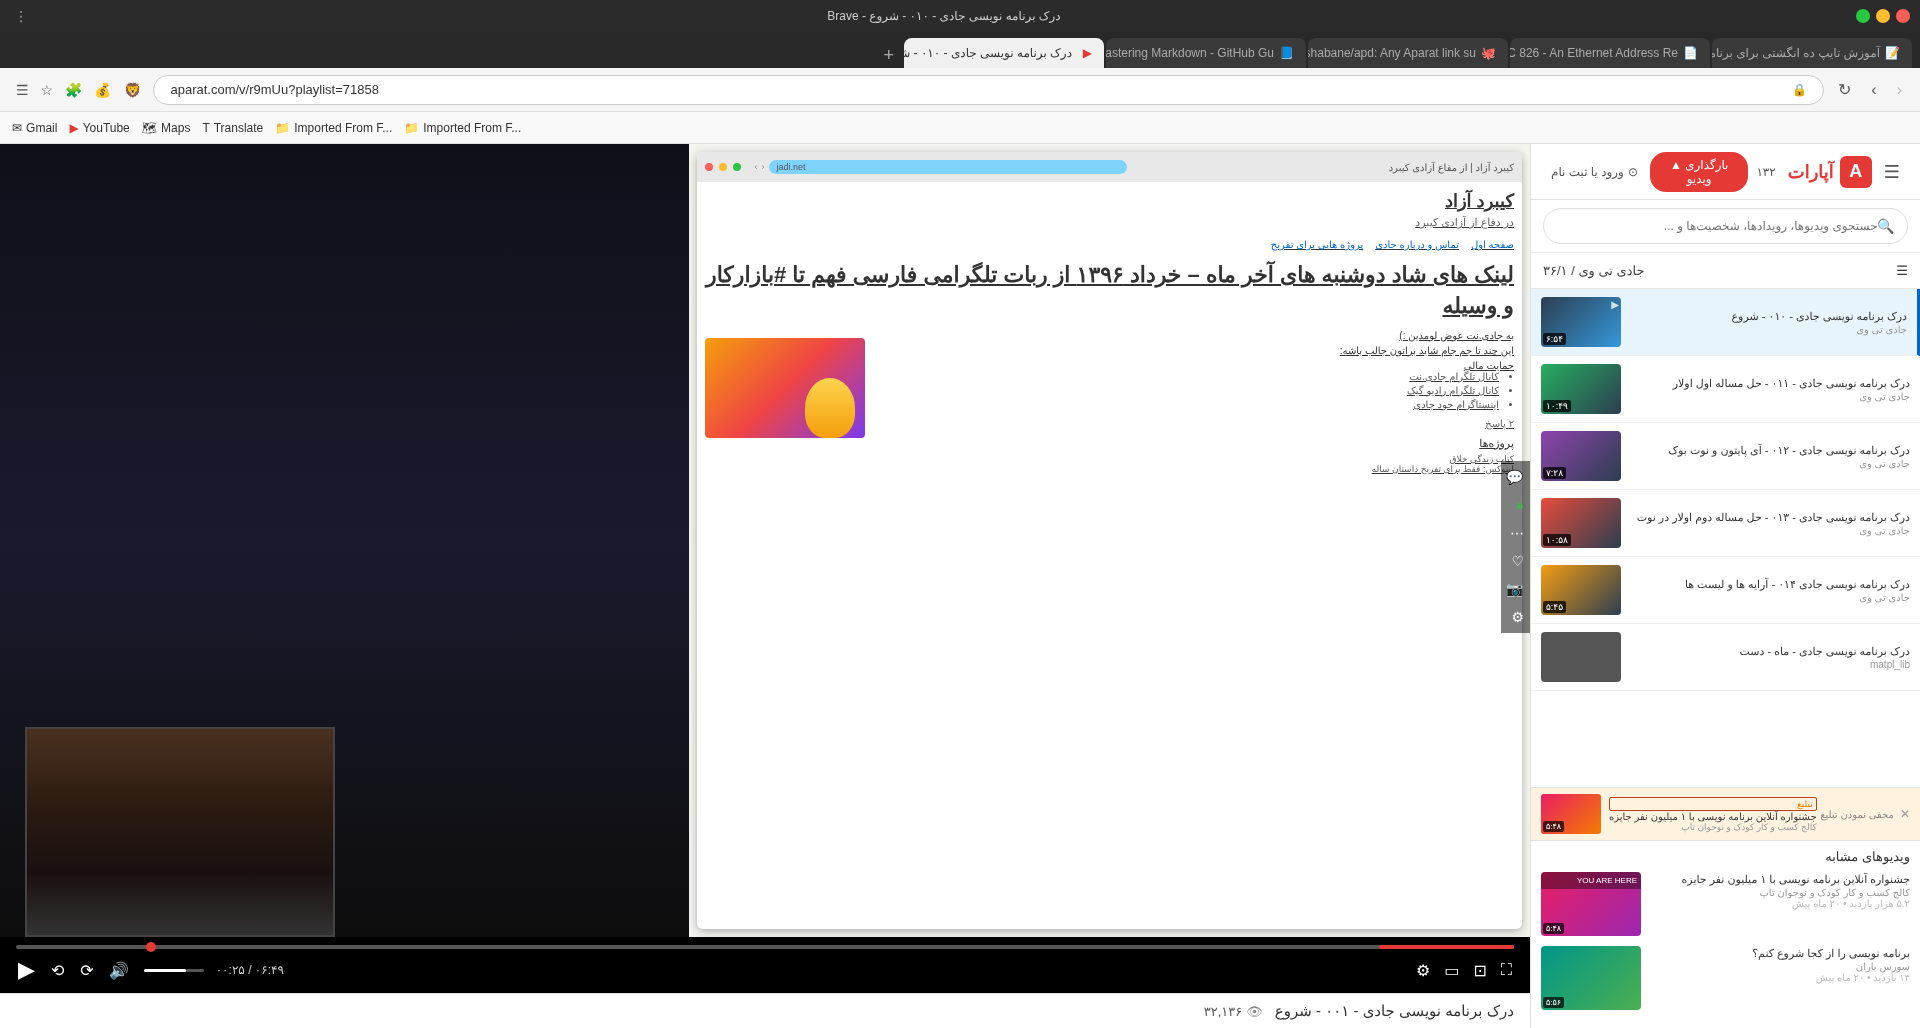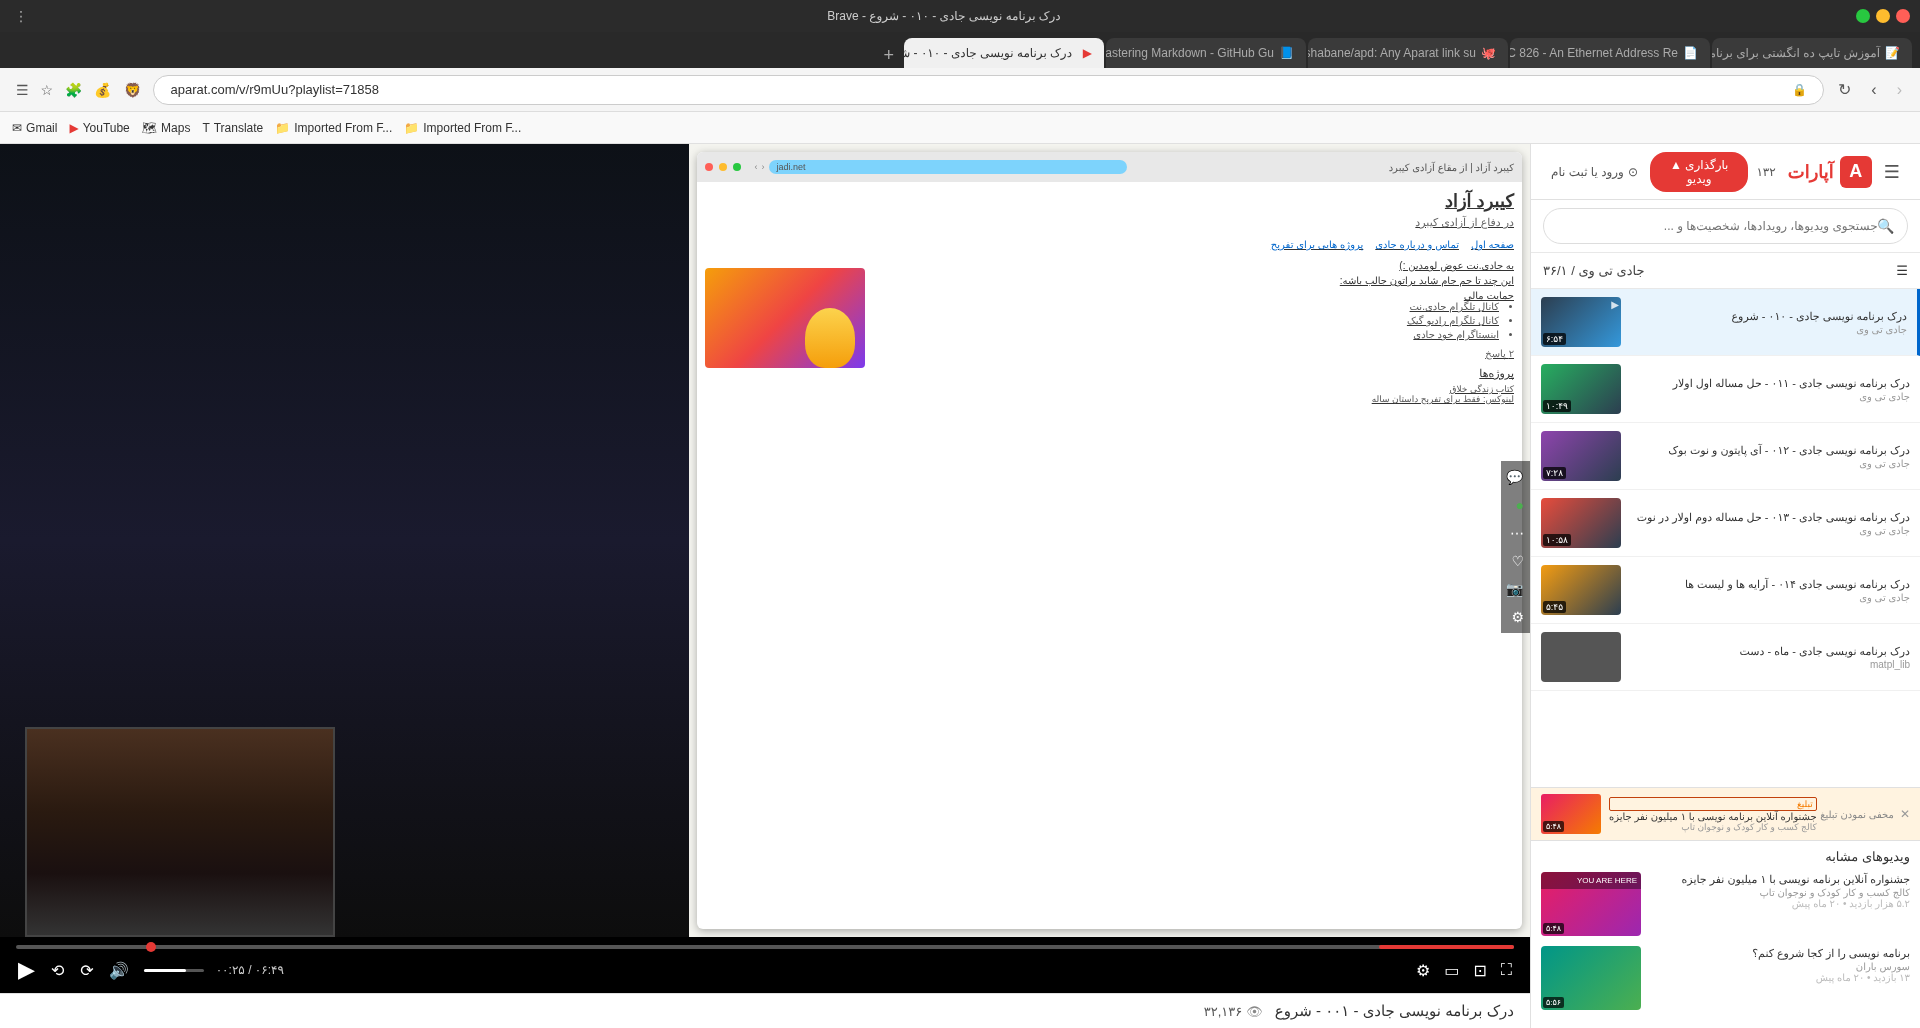--- a/index.html
+++ b/index.html
@@ -636,20 +636,21 @@
               <span class="vsc-title">کیبرد آزاد | از مقاع آزادی کیبرد</span>
             </div>
             <div class="vsc-body">
               <div class="vsc-h1">کیبرد آزاد</div>
               <div class="vsc-subtitle">در دفاع از آزادی کیبرد</div>
               <div class="vsc-nav">
                 <span>صفحه اول</span>
                 <span>تماس و درباره جادی</span>
                 <span>پروژه هایی برای تفریح</span>
               </div>
+              <div class="vsc-big-text">لینک های شاد دوشنبه های آخر ماه – خرداد ۱۳۹۶ از ربات تلگرامی فارسی فهم تا #بازارکار و وسیله</div>
               <div style="display:flex; gap:8px; align-items:flex-start;">
                 <div style="flex:1;">
                   <div style="font-size:10px; color:#333; margin-bottom:4px; direction:rtl;">به جادی.نت عوض لومدین :)</div>
                   <div style="font-size:10px; color:#333; margin-bottom:4px; direction:rtl;">این چند تا جم جام شاید براتون جالب باشه:</div>
                   <div style="font-size:10px; color:#333; direction:rtl;">حمایت مالی</div>
                   <ul class="vsc-list">
                     <li>کانال تلگرام جادی.نت</li>
                     <li>کانال تلگرام رادیو گیک</li>
                     <li>اینستاگرام خود جادی</li>
                   </ul>

